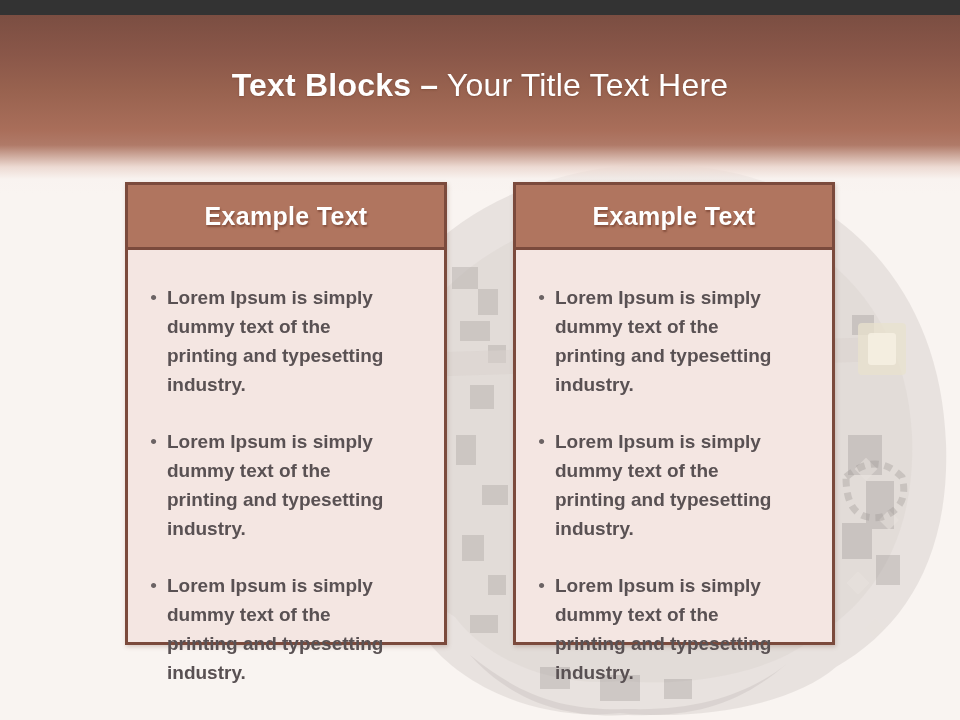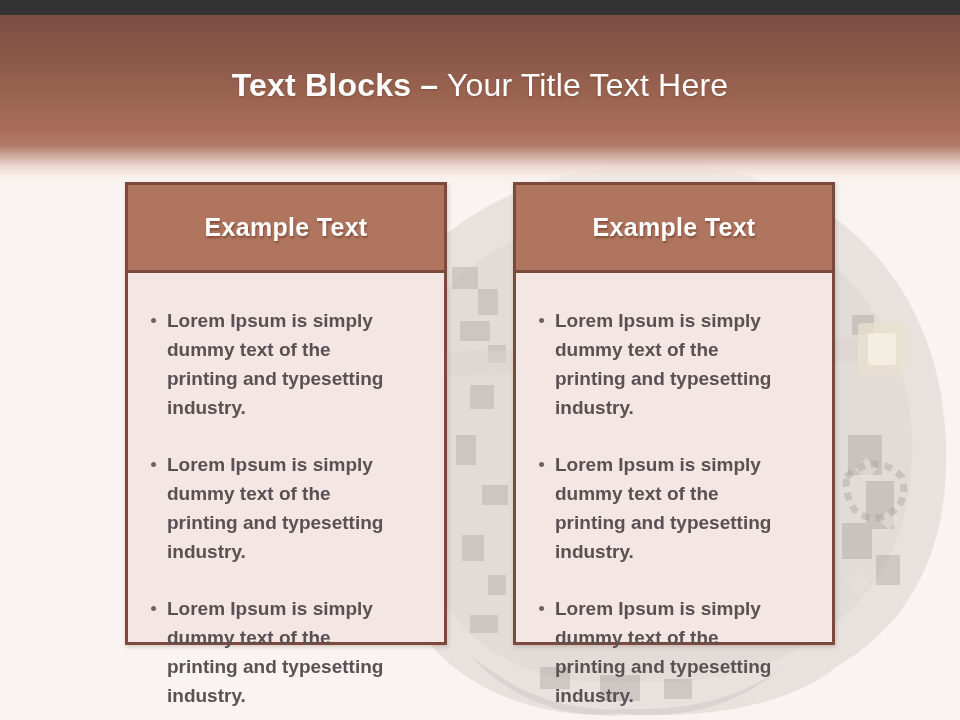--- a/index.html
+++ b/index.html
@@ -64,21 +64,21 @@
     box-sizing: border-box;
     border: 3px solid #7b4a3c;
     background: #f4e6e2;
     z-index: 3;
     box-shadow: 1px 2px 4px rgba(120,80,65,0.25);
   }
   .text-block.left  { left: 125px; }
   .text-block.right { left: 513px; }
 
   .block-header {
-    height: 88px;
+    height: 65px;
     box-sizing: border-box;
     border-bottom: 3px solid #7b4a3c;
     background: #b0755f;
     display: flex;
     align-items: center;
     justify-content: center;
   }
   .block-header-label {
     color: #ffffff;
     font-size: 25px;

